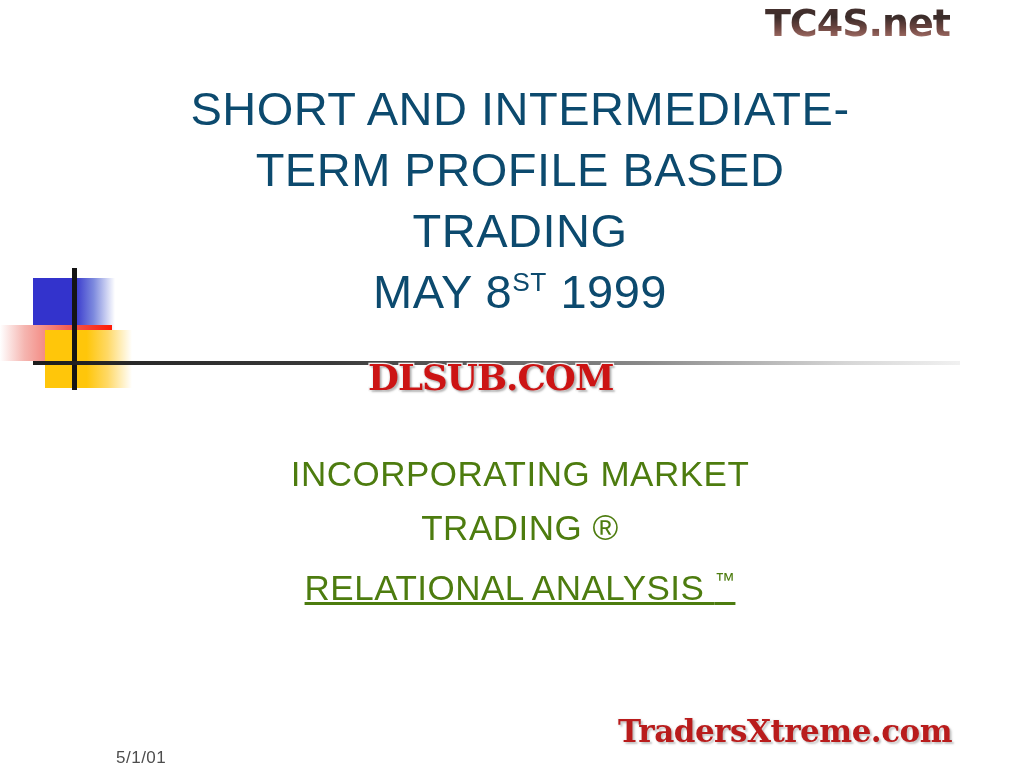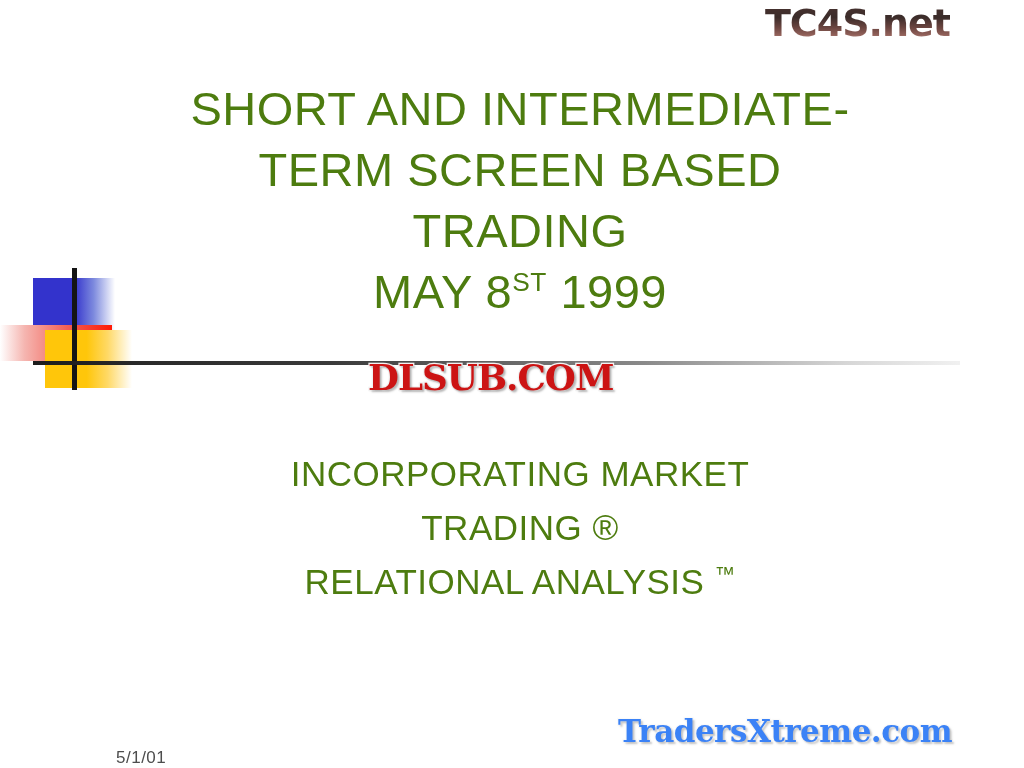--- a/index.html
+++ b/index.html
@@ -51,21 +51,21 @@
     z-index: -1;
   }
 
   
   #title-block {
     position: absolute;
     left: 150px;
     top: 78px;
     width: 740px;
     text-align: center;
-    color: #4d7c0f;
+    color: #0c4a6e;
     font-size: 47px;
     line-height: 61px;
     letter-spacing: 0.5px;
     font-weight: normal;
   }
   #title-block .tline { display: block; white-space: nowrap; }
   #title-block sup {
     font-size: 0.56em;
     vertical-align: super;
     line-height: 0;
@@ -145,21 +145,21 @@
     left: 150px;
     top: 447px;
     width: 740px;
     text-align: center;
     color: #4d7c0f;
     font-size: 35px;
     line-height: 54px;
     letter-spacing: 0.5px;
   }
   #body-block .bline { display: block; white-space: nowrap; }
-  #body-block .bline.spaced { margin-top: 0; }
+  #body-block .bline.spaced { margin-top: 6px; text-decoration: underline; }
   #body-block sup {
     font-size: 0.58em;
     vertical-align: super;
     line-height: 0;
   }
 
   
   #slide-date {
     position: absolute;
     left: 116px;
@@ -172,38 +172,38 @@
   }
   #traders-watermark {
     position: absolute;
     right: 8px;
     top: 716px;
     font-family: "DejaVu Serif", serif;
     font-weight: bold;
     font-size: 31px;
     letter-spacing: -0.5px;
     line-height: 1;
-    color: #3b82f6;
+    color: #b91c1c;
     -webkit-text-stroke: 2.5px #fafafa;
     paint-order: stroke fill;
     text-shadow: 2px 2px 2px rgba(140,140,140,0.5);
     white-space: nowrap;
   }
 </style>
 </head>
 <body>
 
 <div id="slide">
 
   <div id="brand-logo-fallback">TC4S.net</div>
   <div id="brand-logo">TC4S.net</div>
 
   <div id="title-block">
     <span class="tline">SHORT AND INTERMEDIATE-</span>
-    <span class="tline">TERM SCREEN BASED</span>
+    <span class="tline">TERM PROFILE BASED</span>
     <span class="tline">TRADING</span>
     <span class="tline"><span>MAY 8</span><sup>ST</sup><span> 1999</span></span>
   </div>
 
   <div id="deco">
     <div class="blue-sq"></div>
     <div class="red-sq"></div>
     <div class="yellow-sq"></div>
     <div class="v-bar"></div>
     <div class="h-line"></div>

